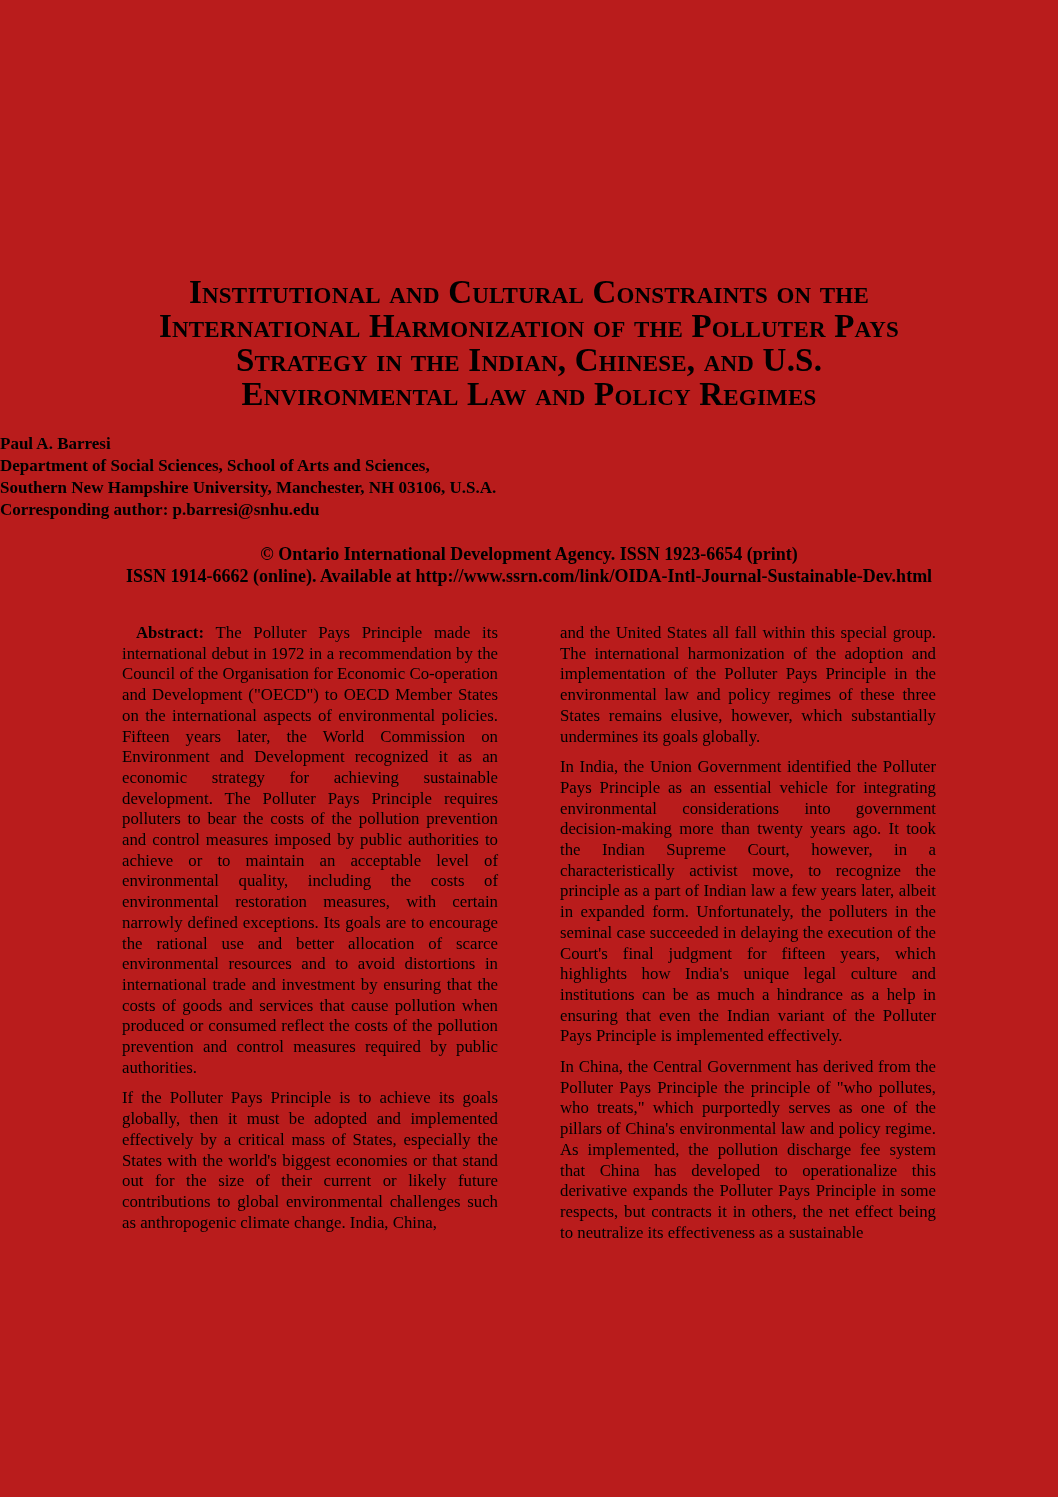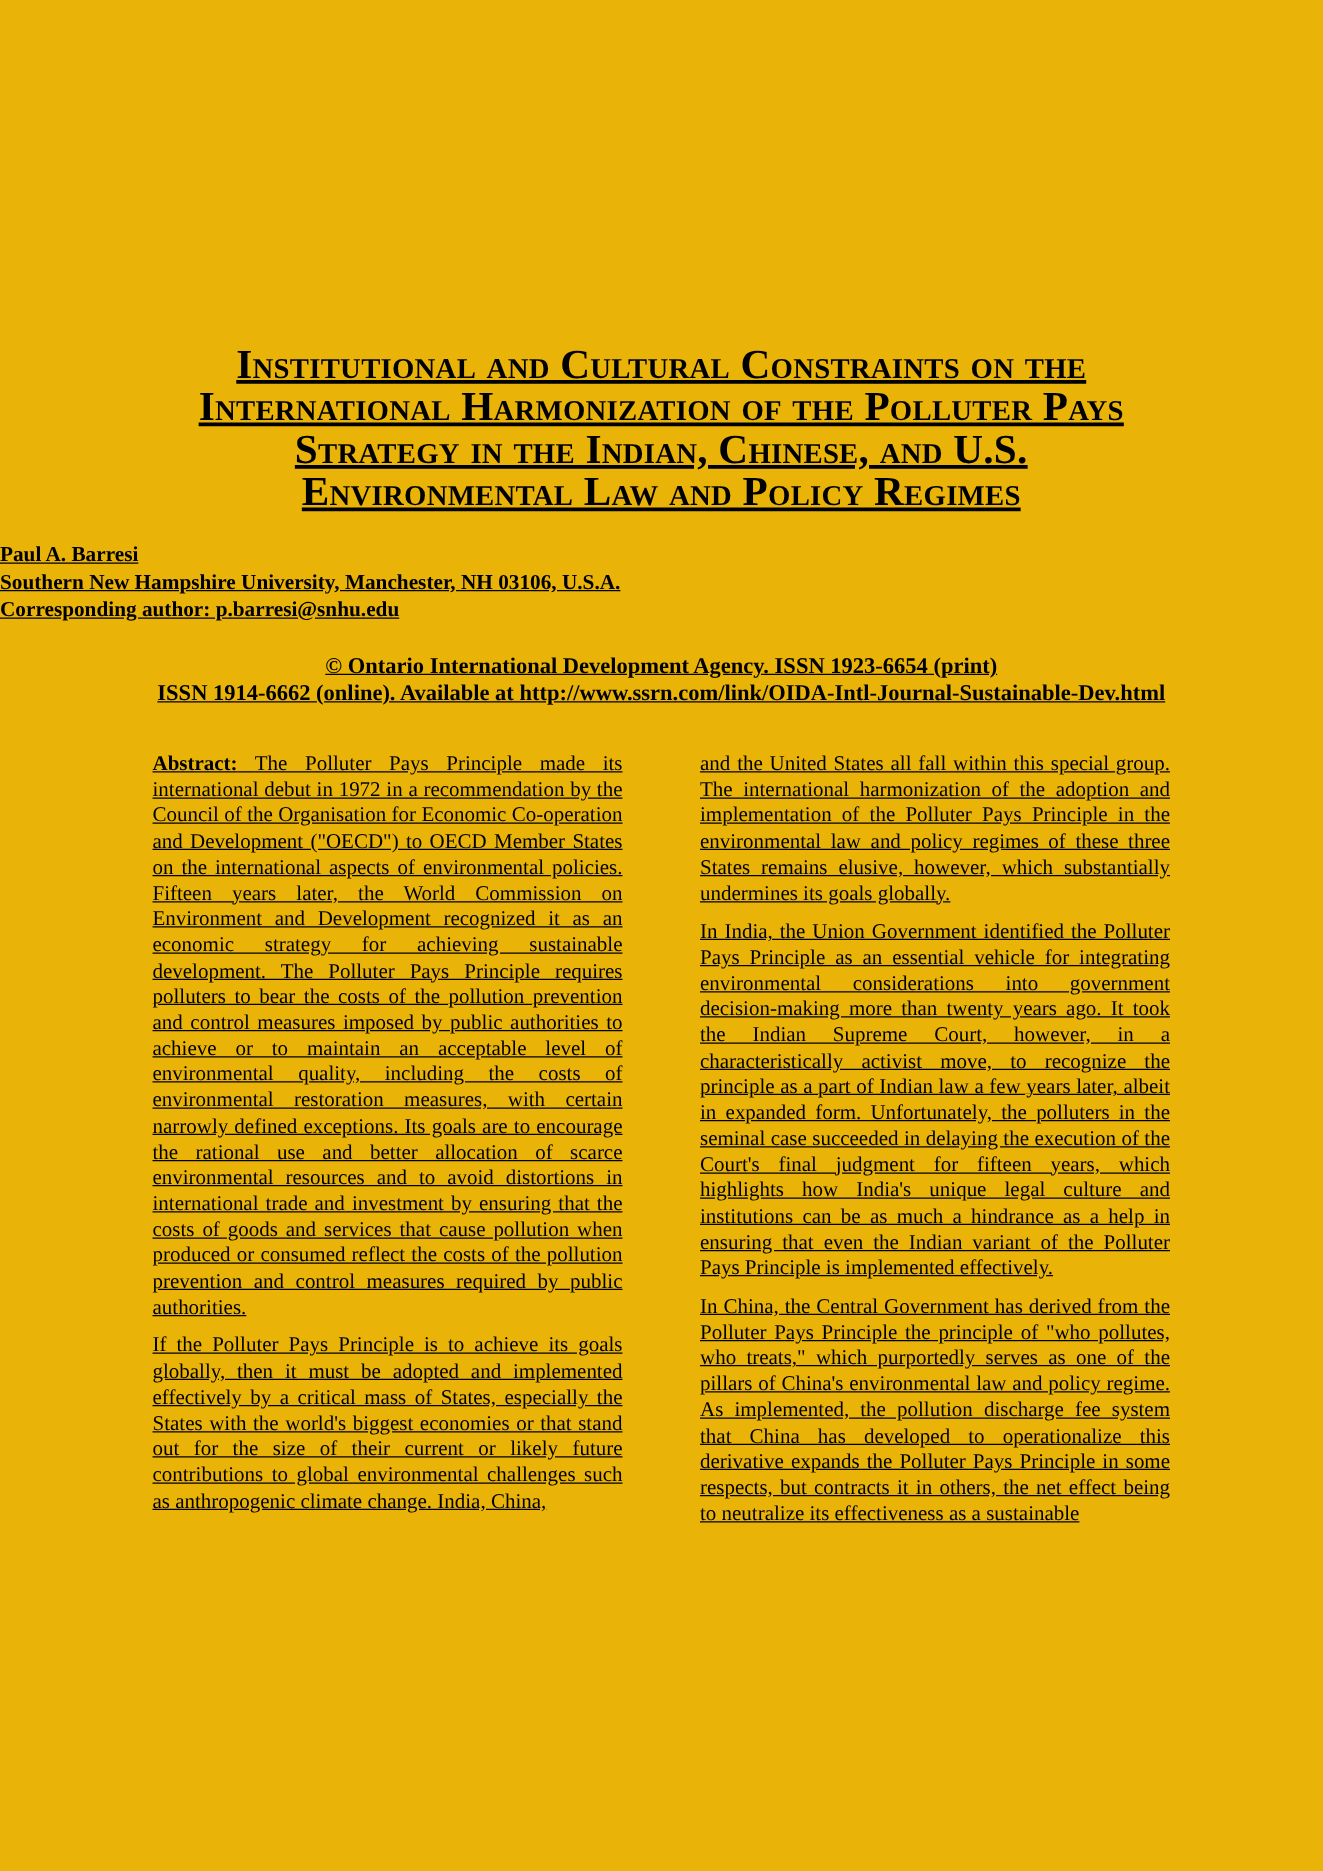--- a/index.html
+++ b/index.html
@@ -4,27 +4,26 @@
 <style>
   html, body {
     margin: 0;
     padding: 0;
     background: #ffffff;
   }
   .page {
     position: relative;
     width: 1058px;
     height: 1497px;
-    background: #eab308;
+    background: #b91c1c;
     color: #000000;
     font-family: "Liberation Serif", "DejaVu Serif", serif;
     box-sizing: border-box;
     padding-top: 275px;
     overflow: hidden;
-    text-decoration: underline;
   }
   .title {
     margin: 0 70px;
     text-align: center;
     font-weight: bold;
     font-variant: small-caps;
     font-size: 33px;
     line-height: 34px;
     letter-spacing: 0.2px;
   }
@@ -54,36 +53,38 @@
     width: 378px;
     text-align: justify;
     font-size: 16.8px;
     line-height: 20.7px;
   }
   .col p {
     margin: 0 0 10px 0;
   }
   .abstract-label {
     font-weight: bold;
+    margin-left: 14px;
   }
 </style>
 </head>
 <body>
 
 <div class="page">
 
   <h1 class="title">
     <span class="title-line">Institutional and Cultural Constraints on the</span>
     <span class="title-line">International Harmonization of the Polluter Pays</span>
     <span class="title-line">Strategy in the Indian, Chinese, and U.S.</span>
     <span class="title-line">Environmental Law and Policy Regimes</span>
   </h1>
 
   <div class="author-block">
     <div>Paul A. Barresi</div>
+    <div>Department of Social Sciences, School of Arts and Sciences,</div>
     <div>Southern New Hampshire University, Manchester, NH 03106, U.S.A.</div>
     <div>Corresponding author: p.barresi@snhu.edu</div>
   </div>
 
   <div class="publisher-block">
     <div>© Ontario International Development Agency. ISSN 1923-6654 (print)</div>
     <div>ISSN 1914-6662 (online). Available at http://www.ssrn.com/link/OIDA-Intl-Journal-Sustainable-Dev.html</div>
   </div>
 
   <div class="columns">

